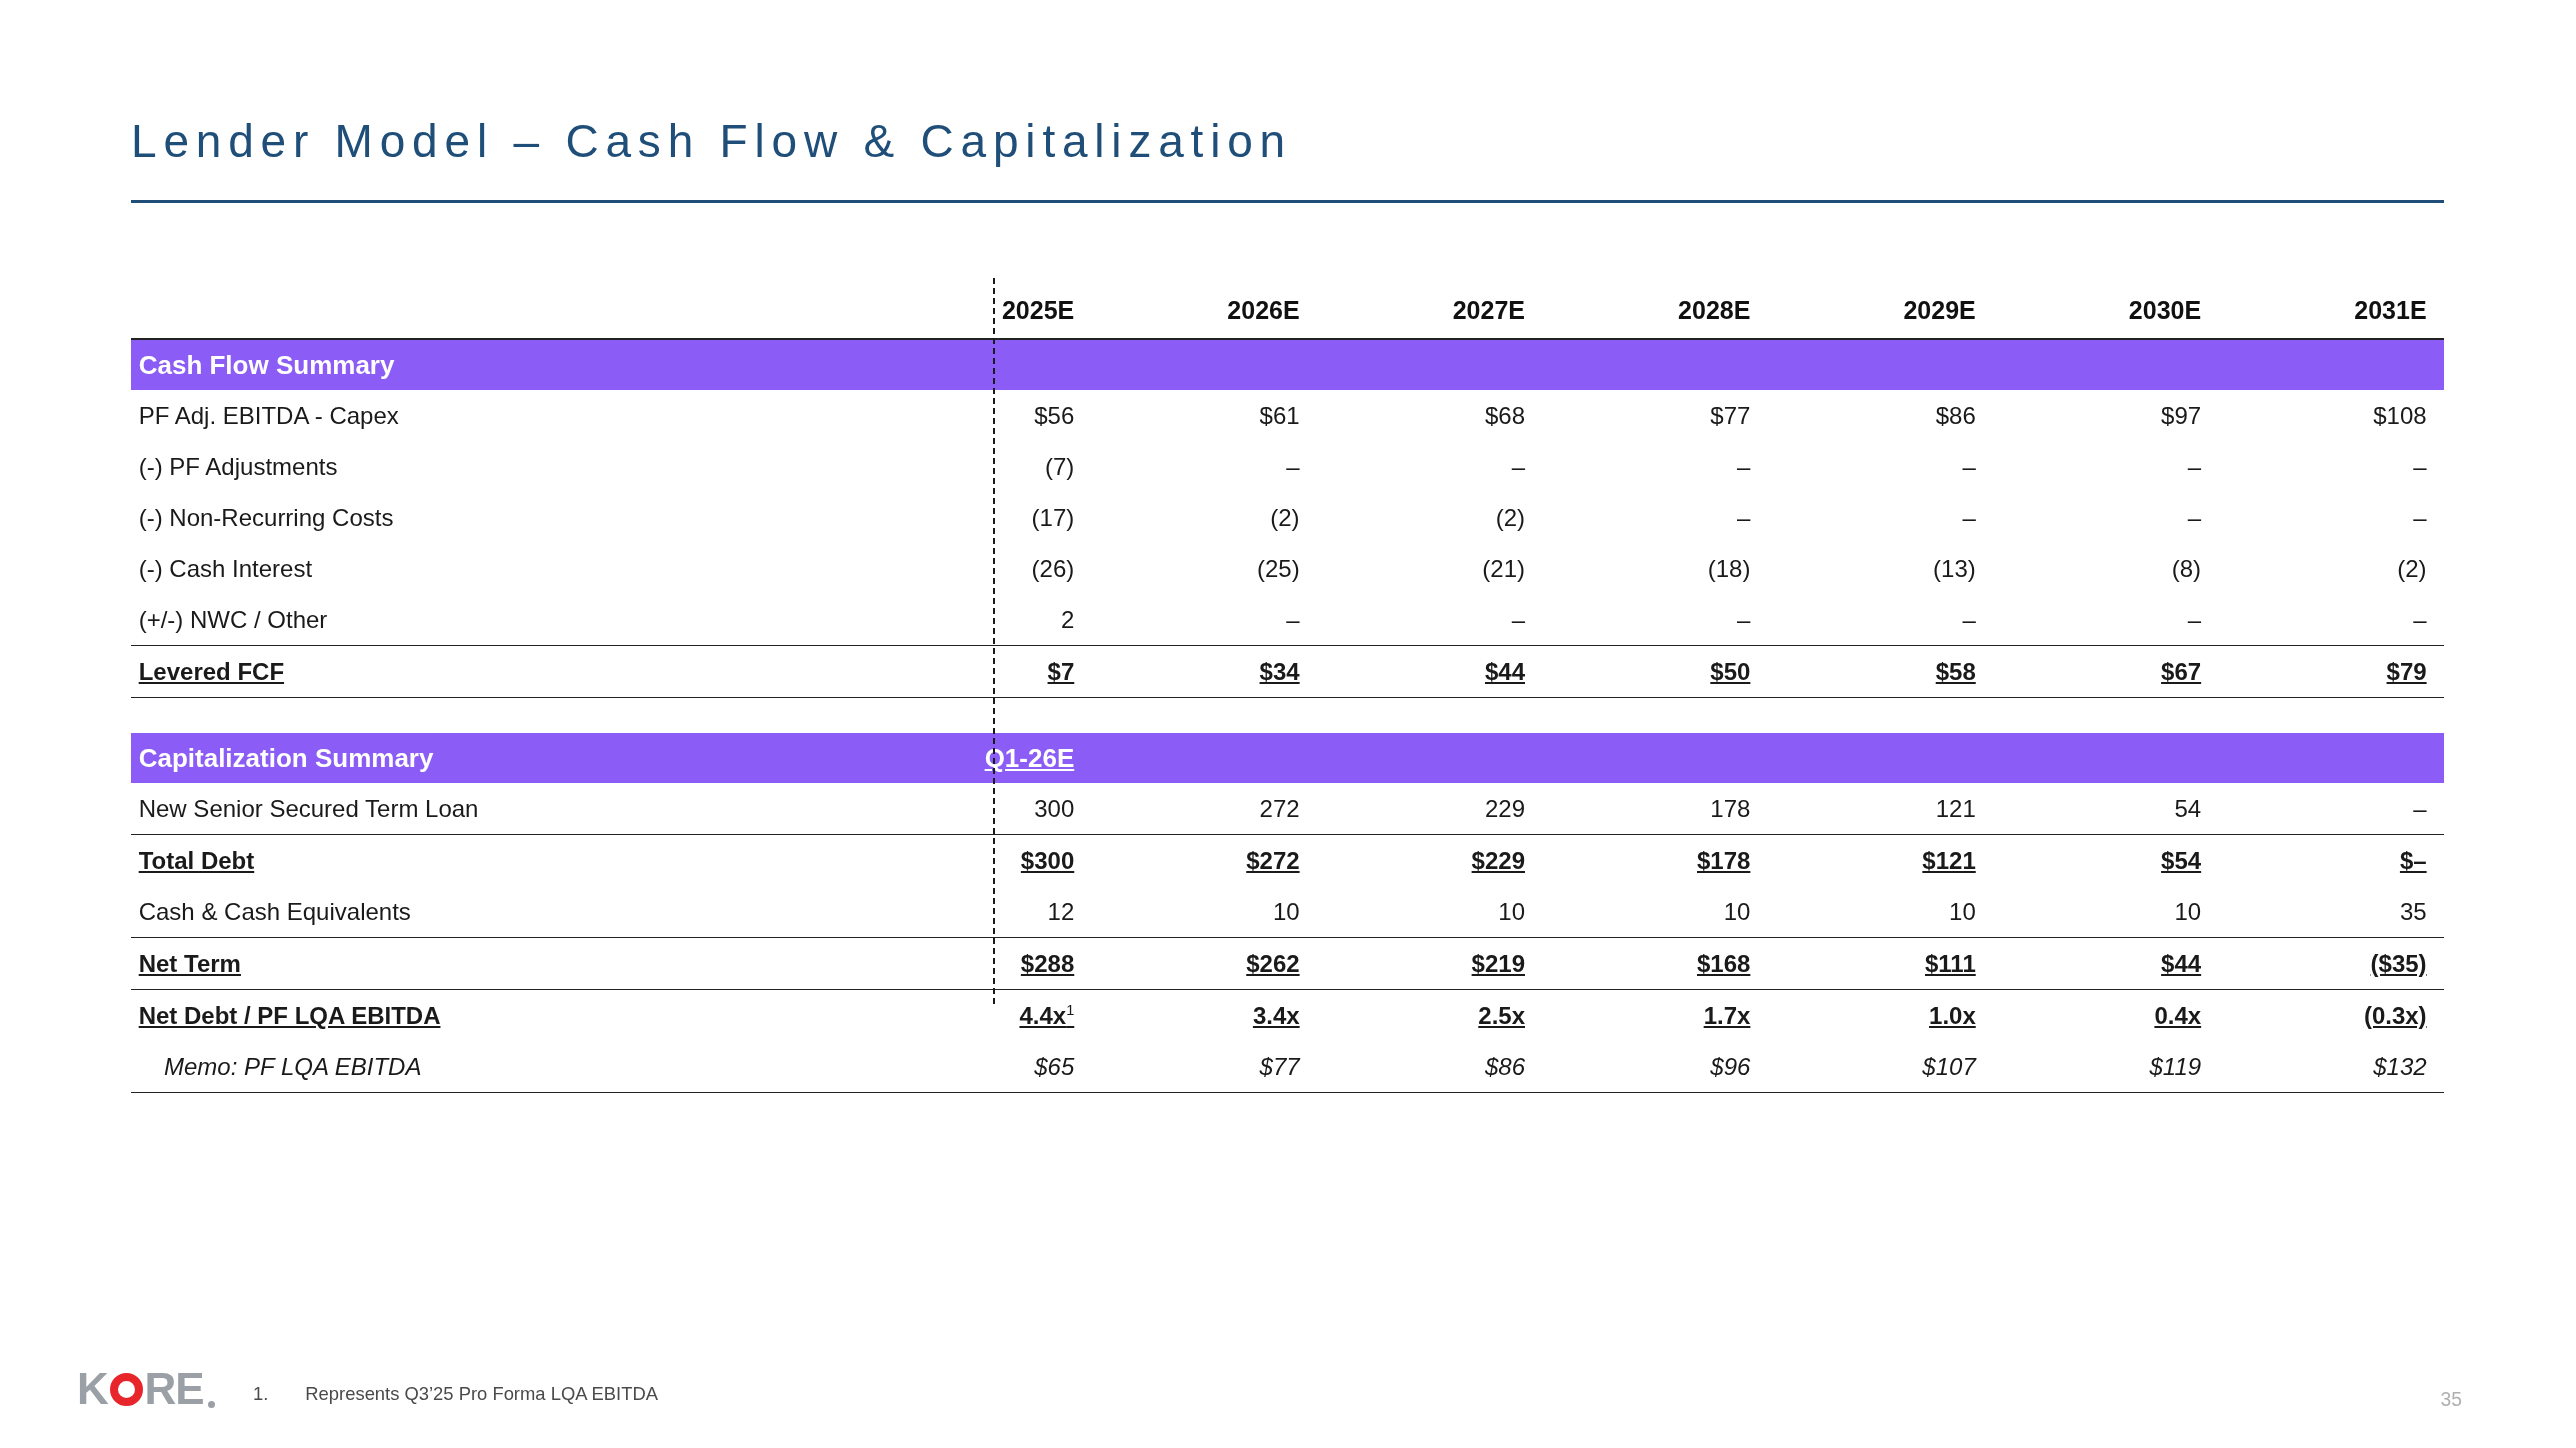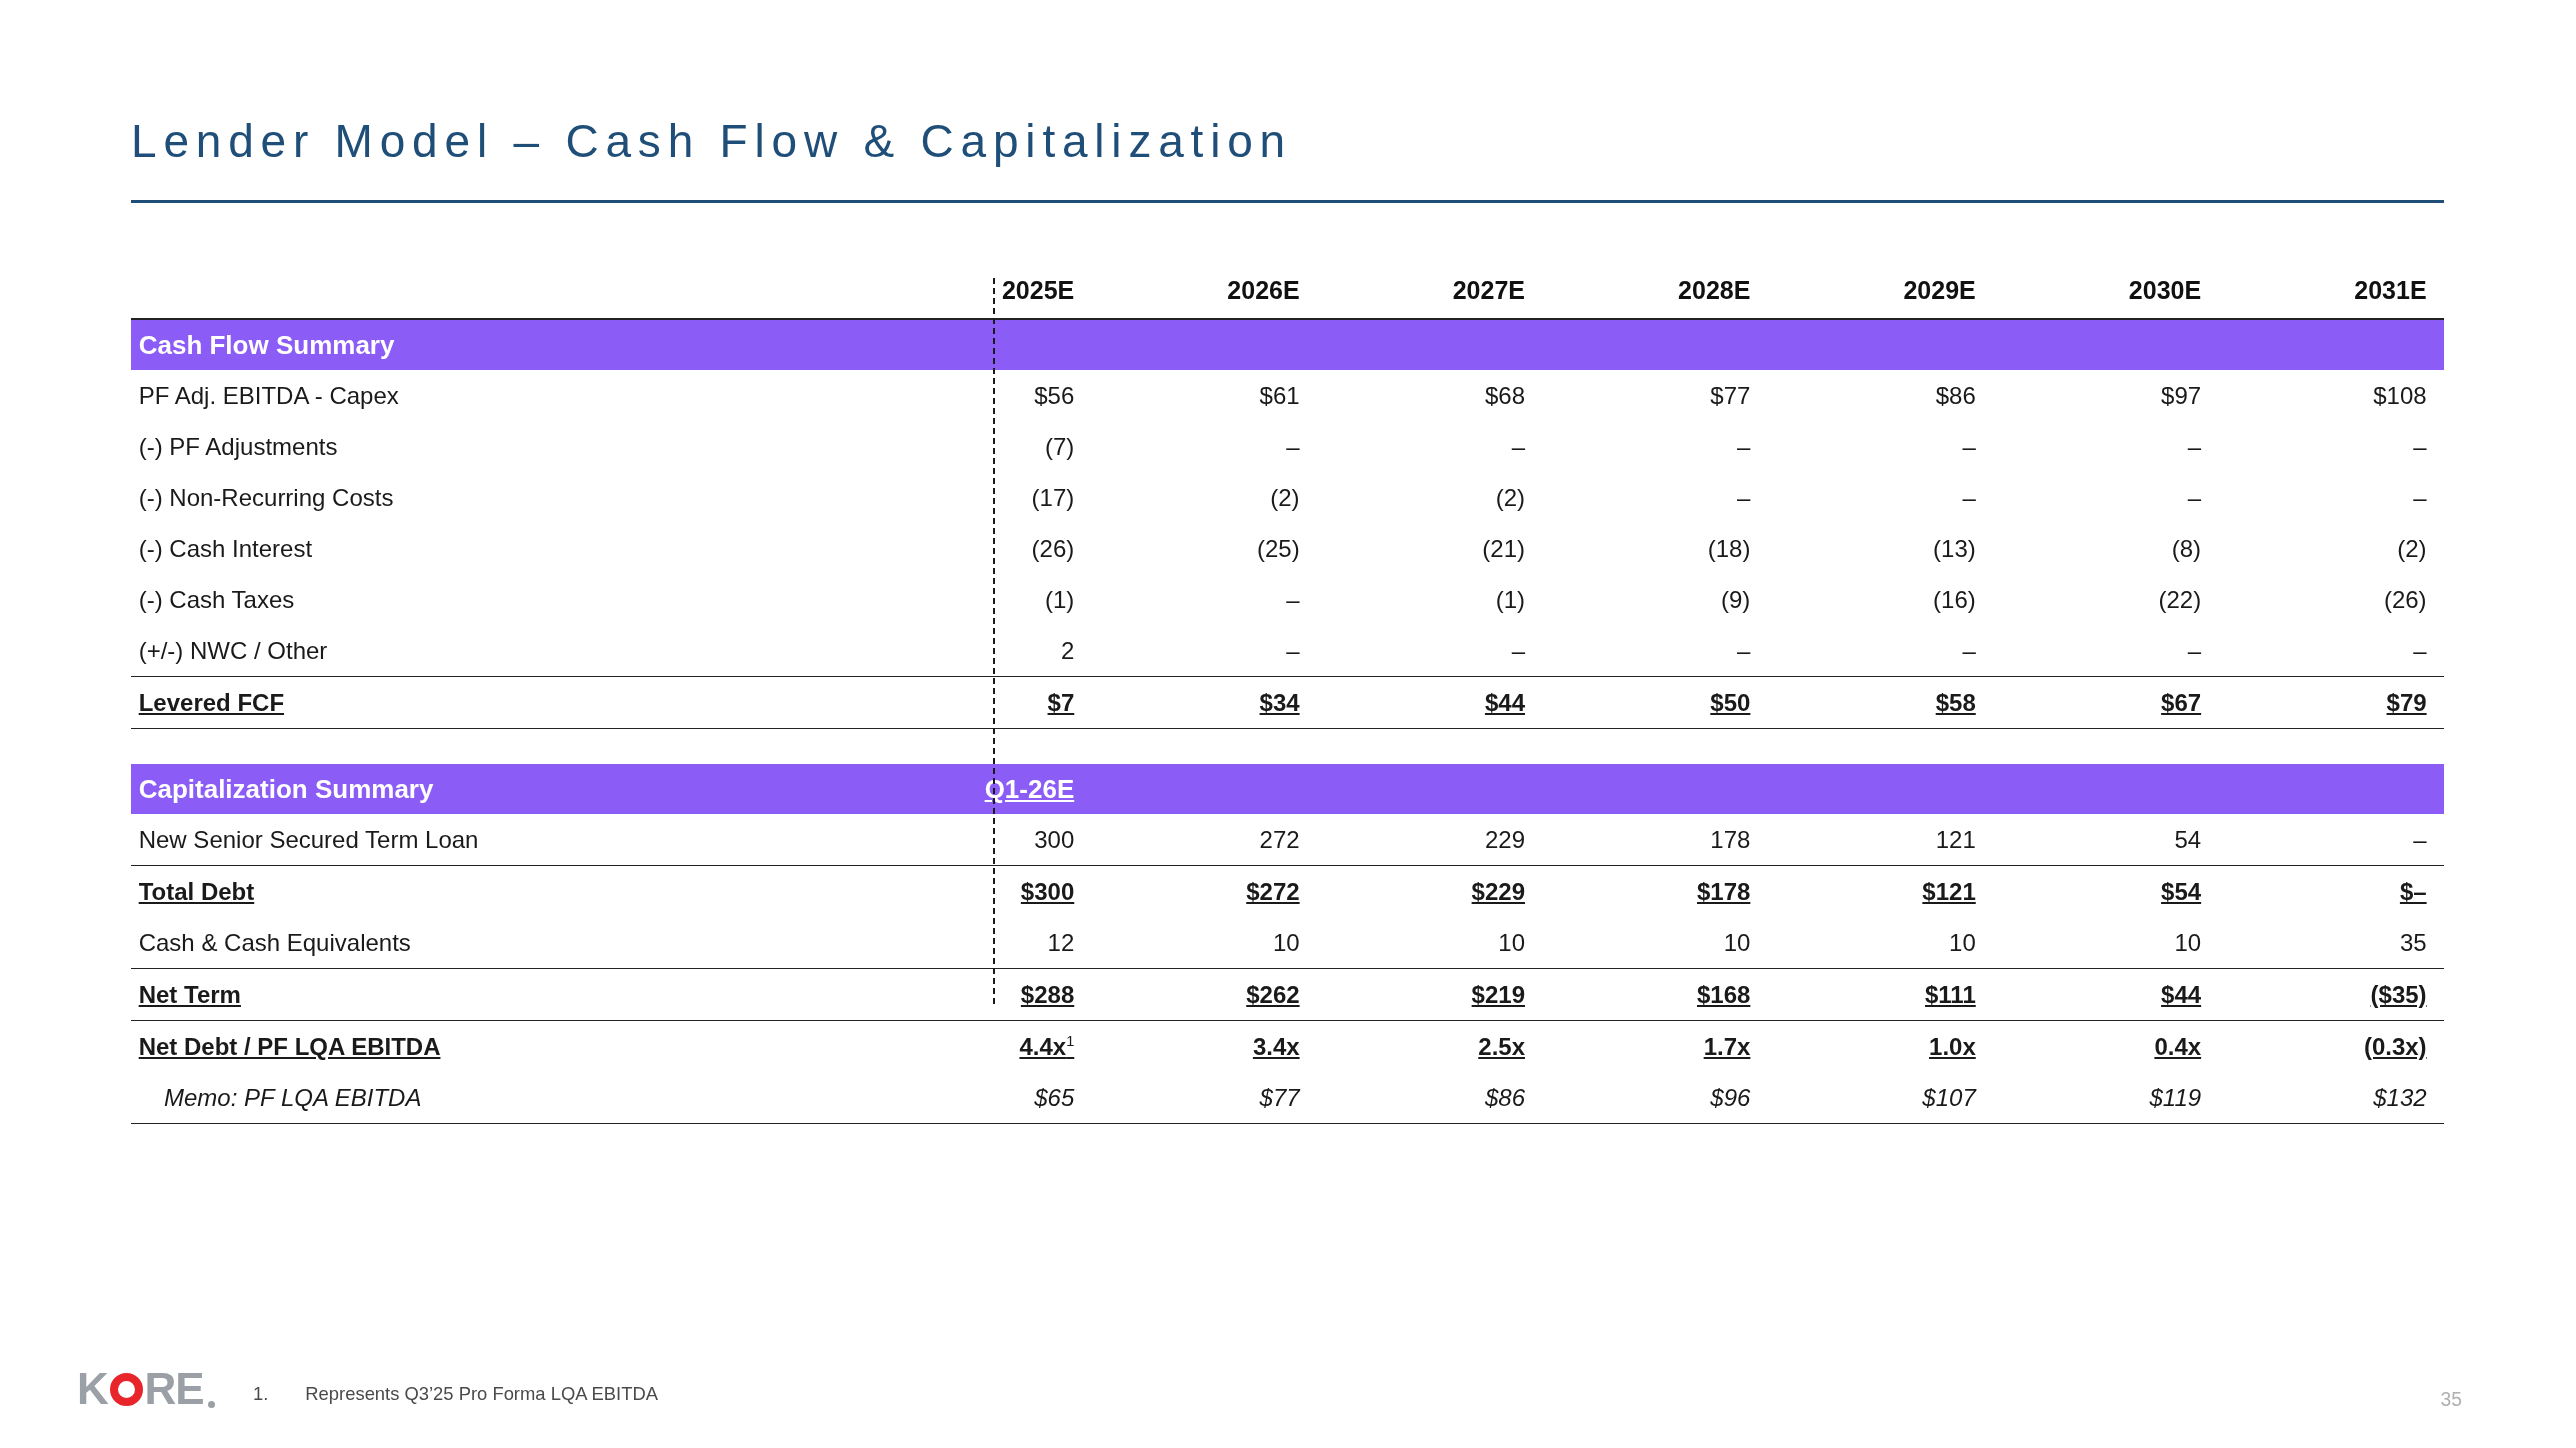--- a/index.html
+++ b/index.html
@@ -43,21 +43,21 @@
     top: 200px;
     width: 2313px;
     height: 2.9px;
     background: #1F4E79;
   }
 
   
   .table-wrap {
     position: absolute;
     left: 131px;
-    top: 266px;
+    top: 286px;
     width: 2313px;
   }
   table.fin {
     border-collapse: collapse;
     width: 2313px;
     table-layout: fixed;
     font-size: 24px;
   }
   table.fin td, table.fin th {
     padding: 0;
@@ -251,30 +251,20 @@
           <td class="lbl">(-) Cash Interest</td>
           <td class="val">(26)</td>
           <td class="val">(25)</td>
           <td class="val">(21)</td>
           <td class="val">(18)</td>
           <td class="val">(13)</td>
           <td class="val">(8)</td>
           <td class="val">(2)</td>
         </tr>
         <tr class="data">
-          <td class="lbl">(-) Cash Taxes</td>
-          <td class="val">(1)</td>
-          <td class="val">–</td>
-          <td class="val">(1)</td>
-          <td class="val">(9)</td>
-          <td class="val">(16)</td>
-          <td class="val">(22)</td>
-          <td class="val">(26)</td>
-        </tr>
-        <tr class="data">
           <td class="lbl">(+/-) NWC / Other</td>
           <td class="val">2</td>
           <td class="val">–</td>
           <td class="val">–</td>
           <td class="val">–</td>
           <td class="val">–</td>
           <td class="val">–</td>
           <td class="val">–</td>
         </tr>
         <tr class="data bold topline botline">

